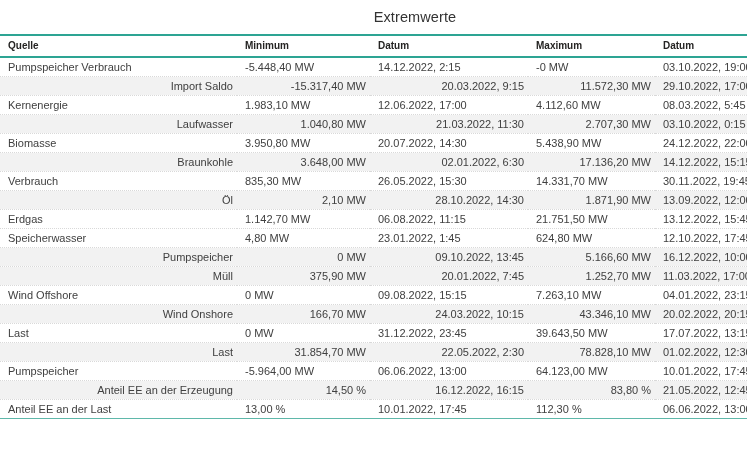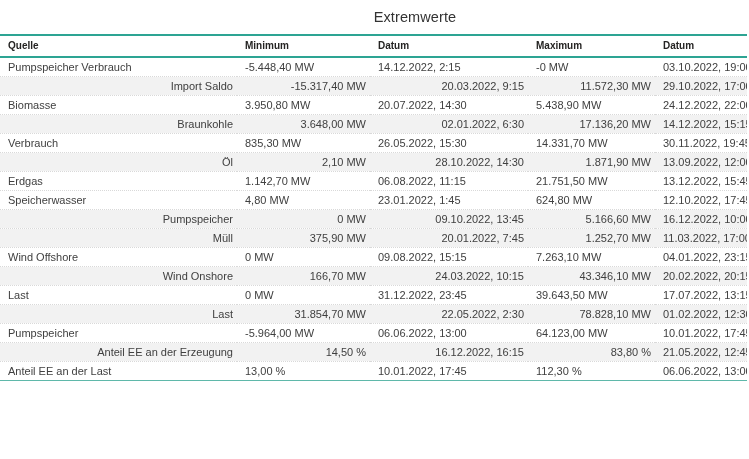--- a/index.html
+++ b/index.html
@@ -91,20 +91,34 @@
           <td>03.10.2022, 19:00</td>
         </tr>
         <tr class="alt">
           <td>Import Saldo</td>
           <td>-15.317,40 MW</td>
           <td>20.03.2022, 9:15</td>
           <td>11.572,30 MW</td>
           <td>29.10.2022, 17:00</td>
         </tr>
         <tr>
+          <td>Kernenergie</td>
+          <td>1.983,10 MW</td>
+          <td>12.06.2022, 17:00</td>
+          <td>4.112,60 MW</td>
+          <td>08.03.2022, 5:45</td>
+        </tr>
+        <tr class="alt">
+          <td>Laufwasser</td>
+          <td>1.040,80 MW</td>
+          <td>21.03.2022, 11:30</td>
+          <td>2.707,30 MW</td>
+          <td>03.10.2022, 0:15</td>
+        </tr>
+        <tr>
           <td>Biomasse</td>
           <td>3.950,80 MW</td>
           <td>20.07.2022, 14:30</td>
           <td>5.438,90 MW</td>
           <td>24.12.2022, 22:00</td>
         </tr>
         <tr class="alt">
           <td>Braunkohle</td>
           <td>3.648,00 MW</td>
           <td>02.01.2022, 6:30</td>

